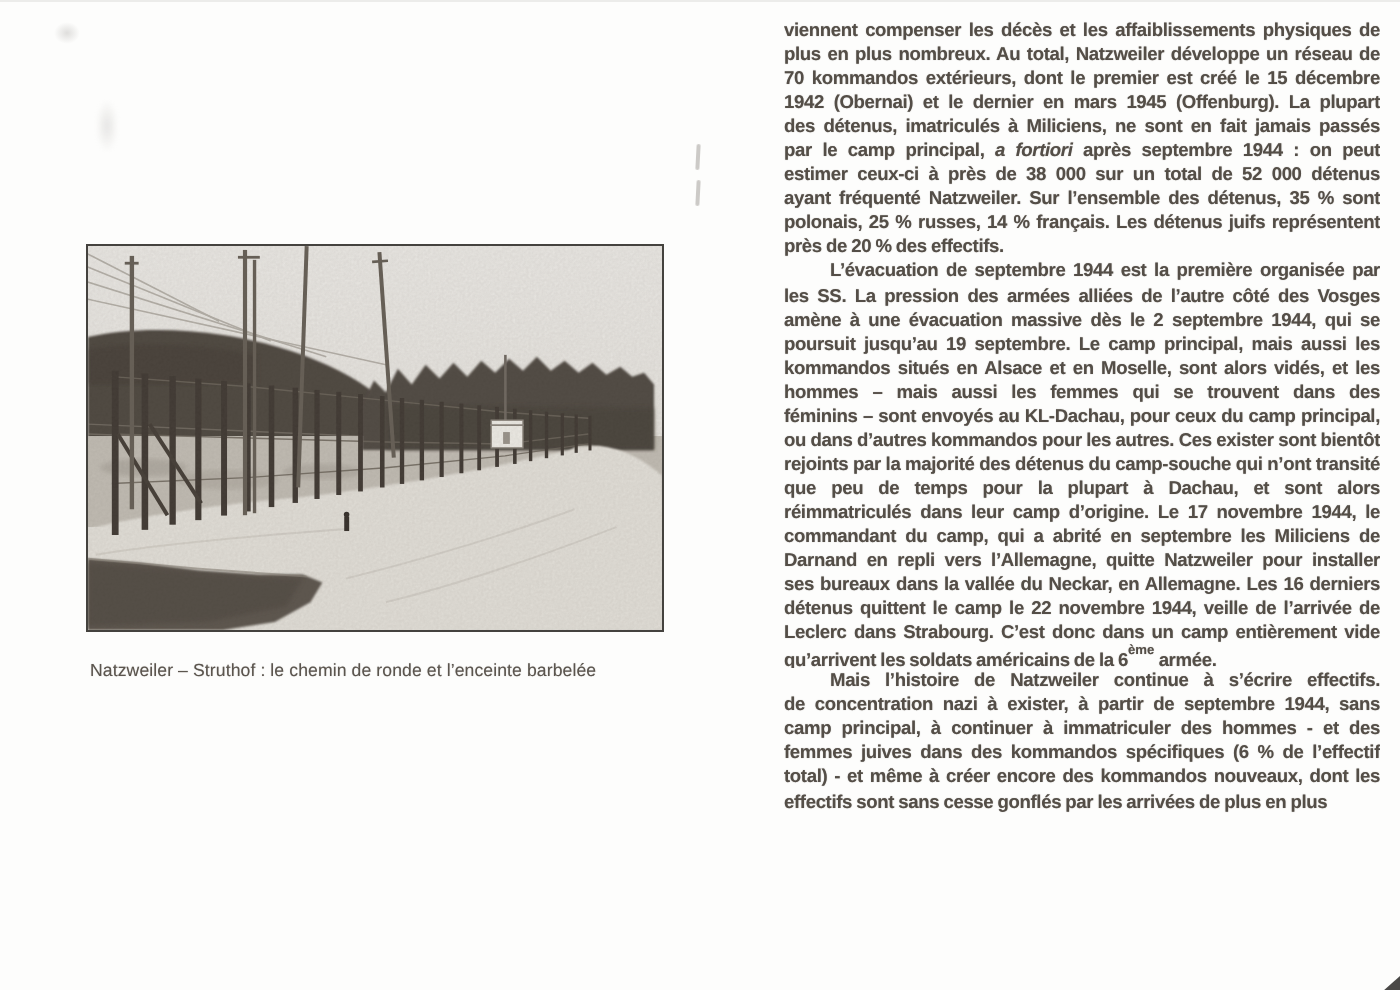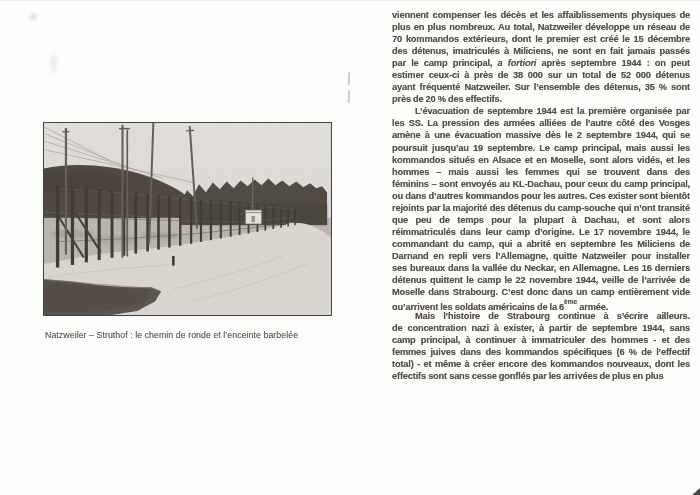--- a/index.html
+++ b/index.html
@@ -224,47 +224,49 @@
   </div>
 
   <div class="gutter-mark m1"></div>
   <div class="gutter-mark m2"></div>
 
   <div class="right-col">
     <div class="para">
         <div class="line">viennent compenser les décès et les affaiblissements physiques de</div>
         <div class="line">plus en plus nombreux. Au total, Natzweiler développe un réseau de</div>
         <div class="line">70 kommandos extérieurs, dont le premier est créé le 15 décembre</div>
+        <div class="line">1942 (Obernai) et le dernier en mars 1945 (Offenburg). La plupart</div>
         <div class="line">des détenus, imatriculés à Miliciens, ne sont en fait jamais passés</div>
         <div class="line">par le camp principal, <i>a fortiori</i> après septembre 1944 : on peut</div>
         <div class="line">estimer ceux-ci à près de 38 000 sur un total de 52 000 détenus</div>
         <div class="line">ayant fréquenté Natzweiler. Sur l’ensemble des détenus, 35 % sont</div>
+        <div class="line">polonais, 25 % russes, 14 % français. Les détenus juifs représentent</div>
         <div class="line">près de 20 % des effectifs.</div>
       </div>
     <div class="para indented">
         <div class="line">L’évacuation de septembre 1944 est la première organisée par</div>
         <div class="line">les SS. La pression des armées alliées de l’autre côté des Vosges</div>
         <div class="line">amène à une évacuation massive dès le 2 septembre 1944, qui se</div>
         <div class="line">poursuit jusqu’au 19 septembre. Le camp principal, mais aussi les</div>
         <div class="line">kommandos situés en Alsace et en Moselle, sont alors vidés, et les</div>
         <div class="line">hommes – mais aussi les femmes qui se trouvent dans des kommandos</div>
         <div class="line">féminins – sont envoyés au KL-Dachau, pour ceux du camp principal,</div>
         <div class="line">ou dans d’autres kommandos pour les autres. Ces exister sont bientôt</div>
         <div class="line">rejoints par la majorité des détenus du camp-souche qui n’ont transité</div>
         <div class="line">que peu de temps pour la plupart à Dachau, et sont alors</div>
         <div class="line">réimmatriculés dans leur camp d’origine. Le 17 novembre 1944, le</div>
         <div class="line">commandant du camp, qui a abrité en septembre les Miliciens de</div>
         <div class="line">Darnand en repli vers l’Allemagne, quitte Natzweiler pour installer</div>
         <div class="line">ses bureaux dans la vallée du Neckar, en Allemagne. Les 16 derniers</div>
         <div class="line">détenus quittent le camp le 22 novembre 1944, veille de l’arrivée de</div>
-        <div class="line">Moselle dans Strabourg. C’est donc dans un camp entièrement vide</div>
+        <div class="line">Leclerc dans Strabourg. C’est donc dans un camp entièrement vide</div>
         <div class="line">qu’arrivent les soldats américains de la 6<sup>ème</sup> armée.</div>
       </div>
     <div class="para indented">
-        <div class="line">Mais l’histoire de Strabourg continue à s’écrire ailleurs.</div>
+        <div class="line">Mais l’histoire de Natzweiler continue à s’écrire effectifs.</div>
         <div class="line">de concentration nazi à exister, à partir de septembre 1944, sans</div>
         <div class="line">camp principal, à continuer à immatriculer des hommes - et des</div>
         <div class="line">femmes juives dans des kommandos spécifiques (6 % de l’effectif</div>
         <div class="line">total) - et même à créer encore des kommandos nouveaux, dont les</div>
         <div class="line">effectifs sont sans cesse gonflés par les arrivées de plus en plus</div>
       </div>
   </div>
 
   <div class="corner-mark"></div>
 </div>

